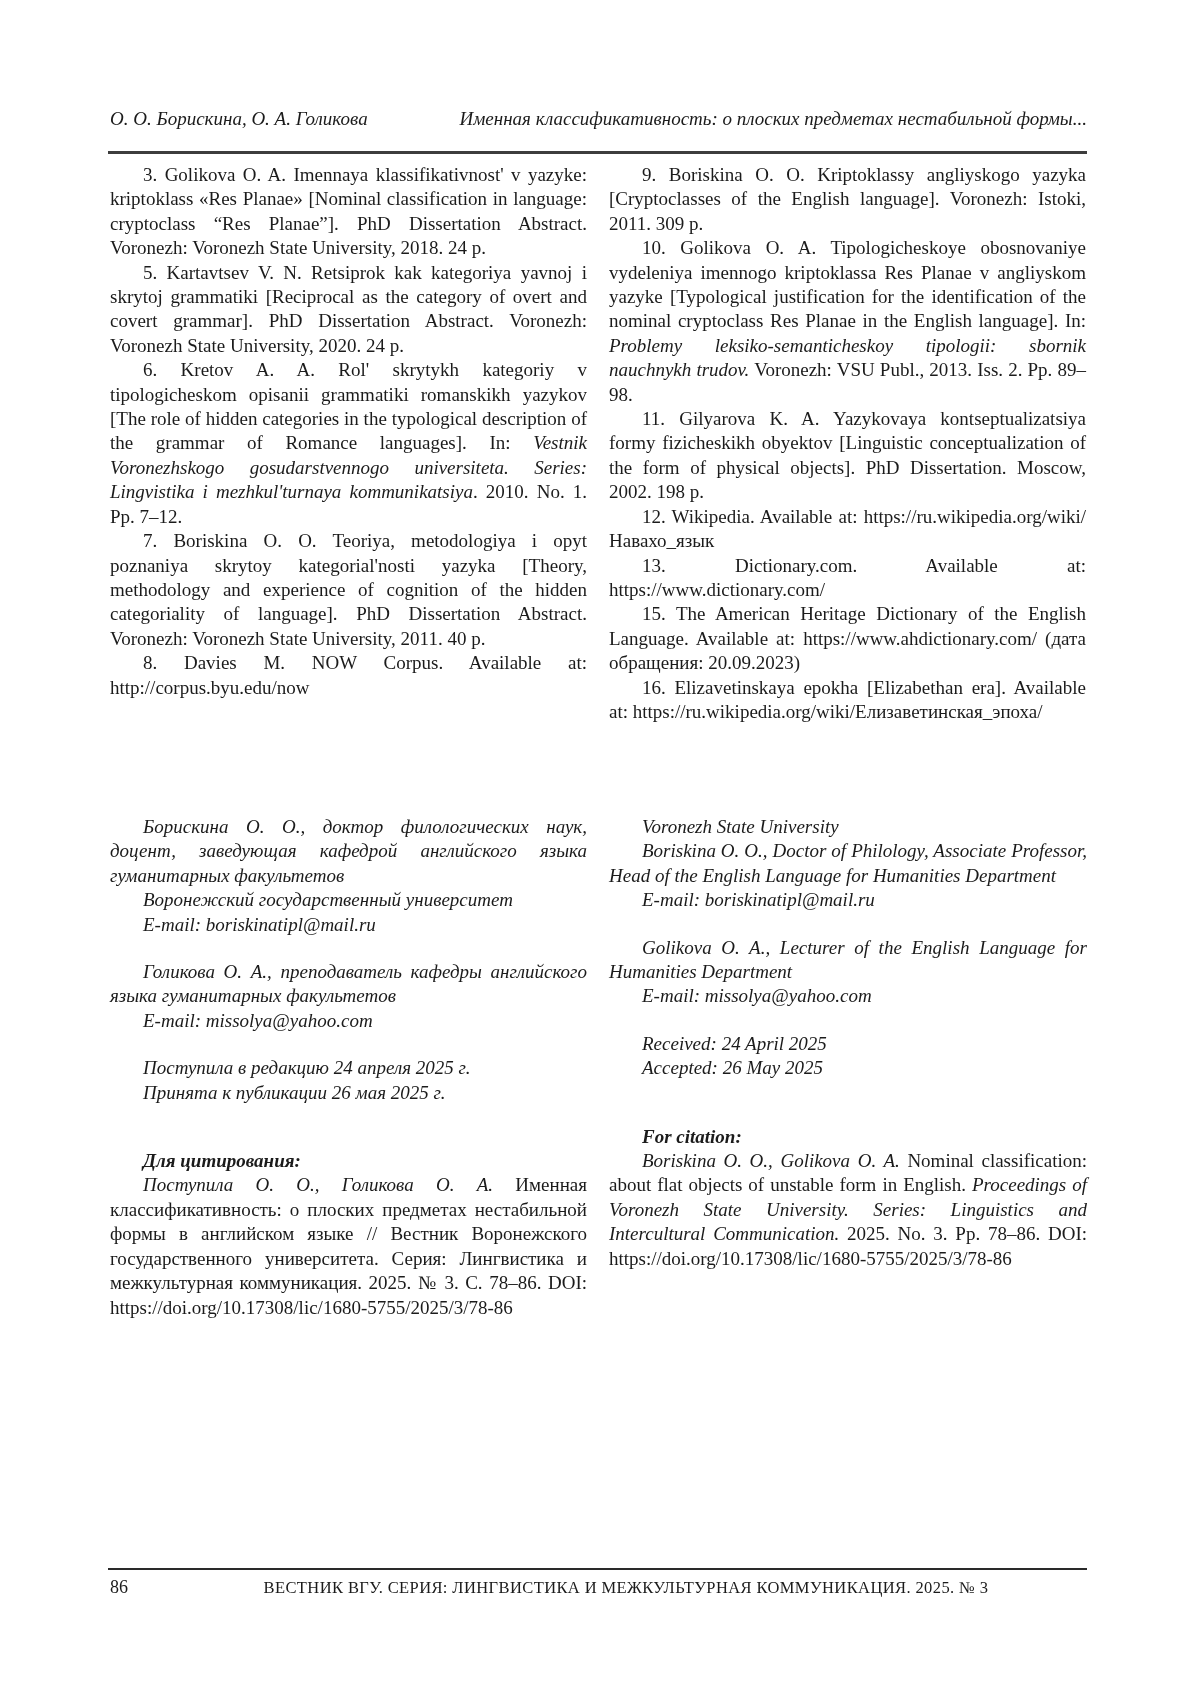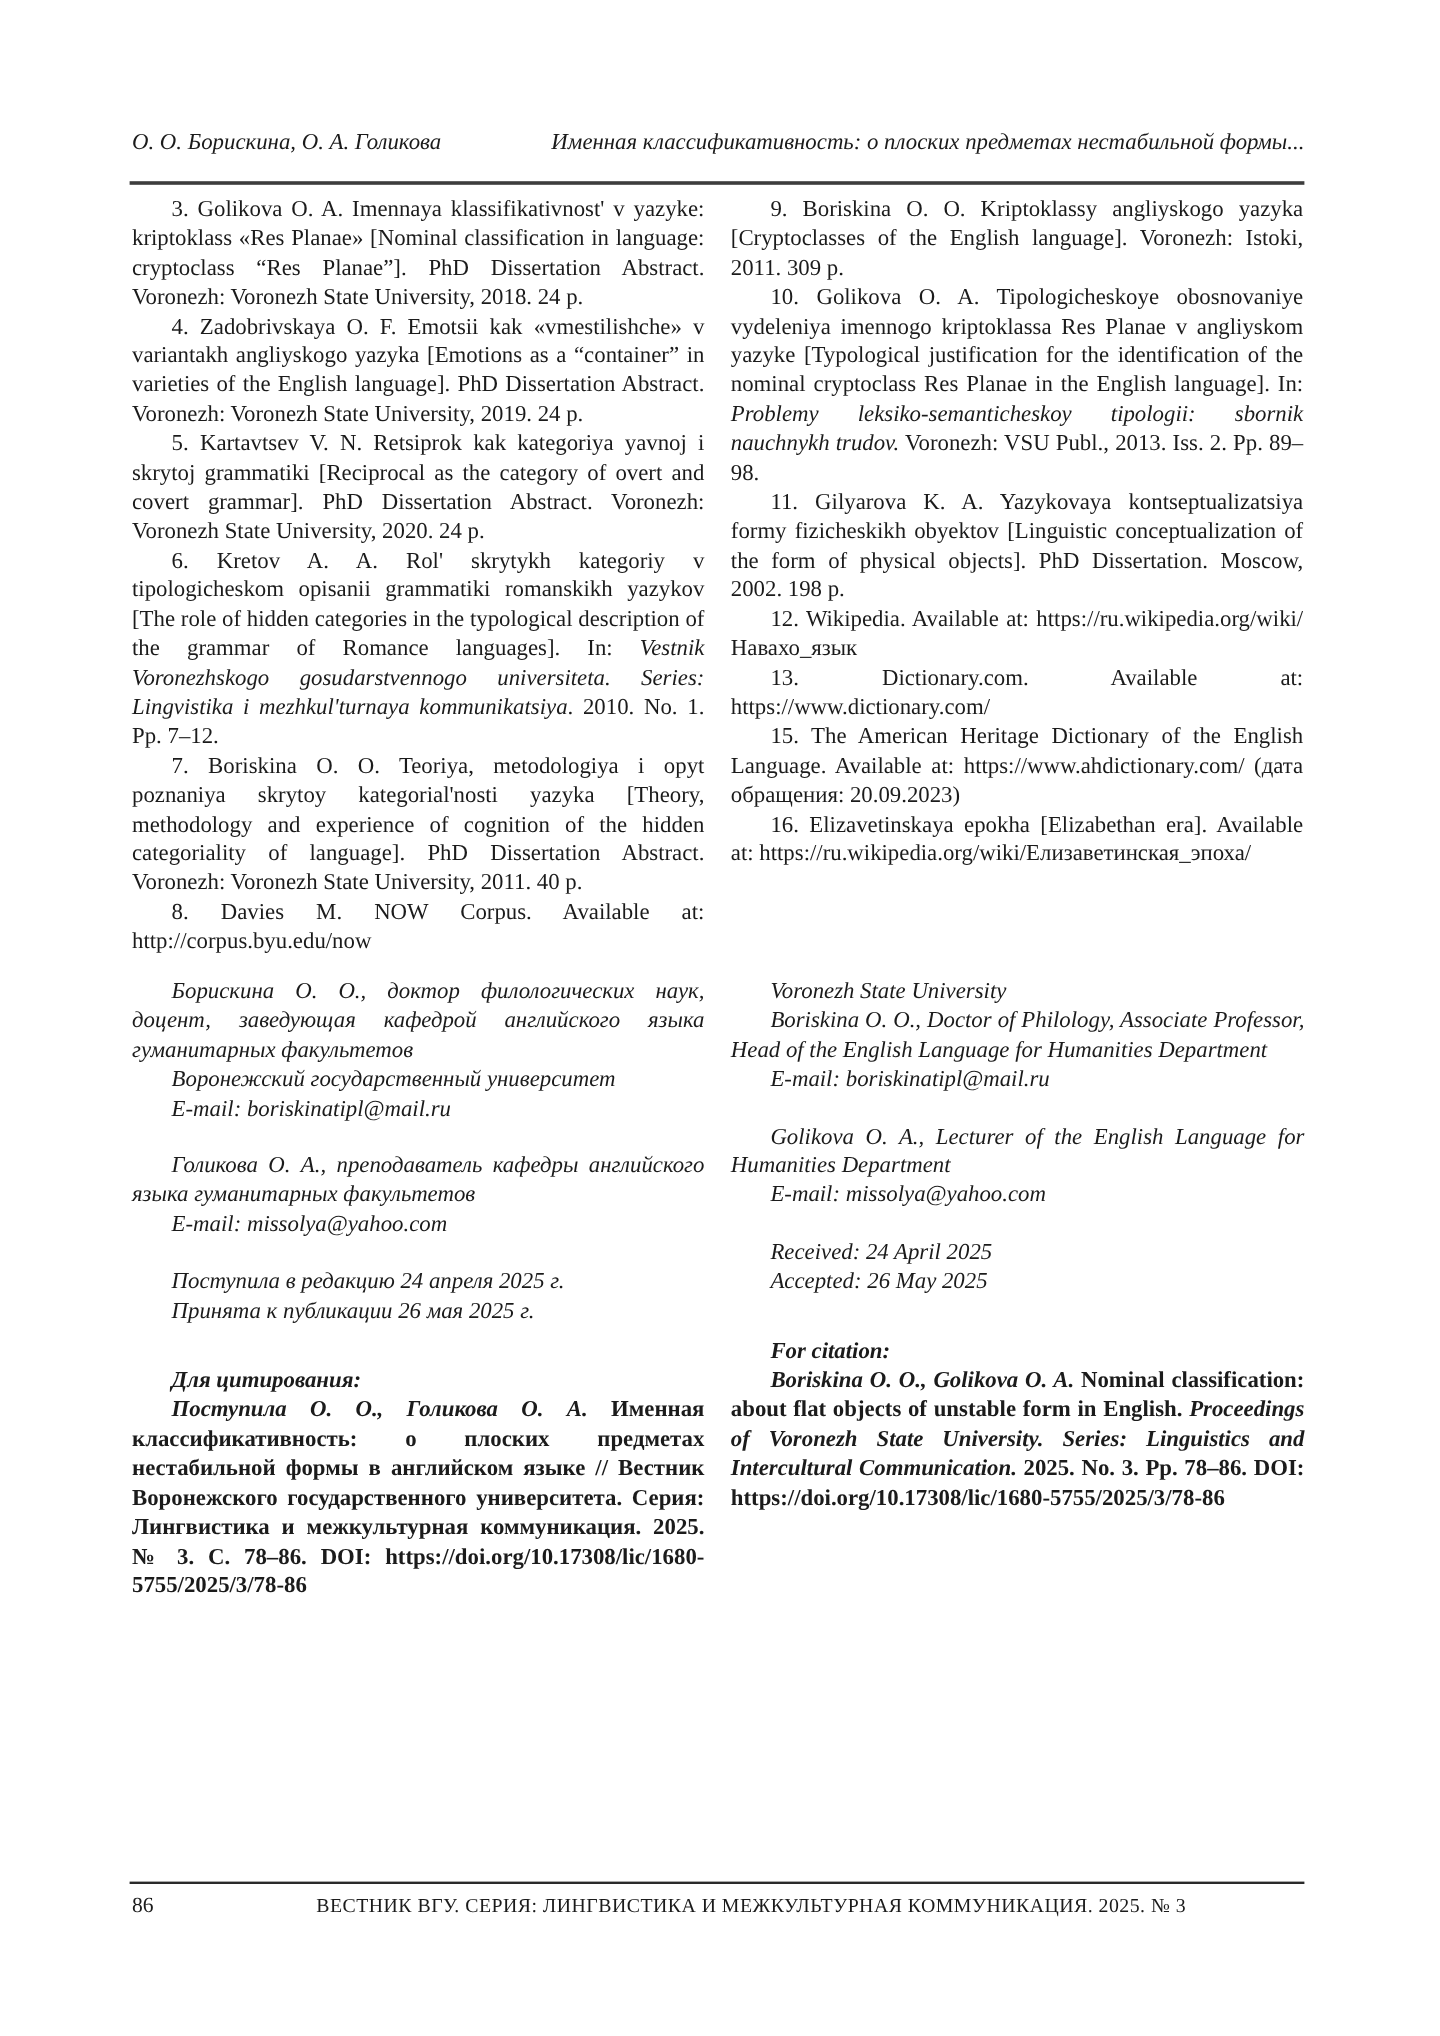--- a/index.html
+++ b/index.html
@@ -29,23 +29,23 @@
   .col p.ref{margin:0;text-indent:33px;}
   .it{font-style:italic;}
   .auth{
     position:absolute;top:815px;width:477px;
     font-size:19px;line-height:24.4px;text-align:justify;
   }
   .auth-left{left:110px;}
   .auth-right{left:609px;width:478px;}
   .auth p{margin:0;text-indent:33px;font-style:italic;}
   .auth p.gap{margin-top:23px;}
-  .auth p.gap2{margin-top:34px;}
+  .auth p.gap2{margin-top:44px;}
   .auth p.bold{font-weight:bold;}
-  .auth p.cite{font-style:normal;font-weight:bold;}
+  .auth p.cite{font-style:normal;}
   .footrule{
     position:absolute;left:108px;top:1568px;width:979px;height:2px;
     background:#2a2a2a;
   }
   .footer{
     position:absolute;left:110px;top:1577px;width:977px;
     display:flex;align-items:flex-start;
     font-size:18px;
   }
   .footer .pagenum{flex:0 0 55px;}
@@ -59,21 +59,20 @@
 
 <div class="runhead">
   <span>О. О. Борискина, О. А. Голикова</span>
   <span>Именная классификативность: о плоских предметах нестабильной формы...</span>
 </div>
 <div class="headrule"></div>
 
 <div class="cols">
   <div class="col">
       <p class="ref"><span>3. Golikova O. A. Imennaya klassifikativnost' v yazyke: kriptoklass «Res Planae» [Nominal classification in language: cryptoclass “Res Planae”]. PhD Dissertation Abstract. Voronezh: Voronezh State University, 2018. 24 p.</span></p>
-      <p class="ref"><span>4. Zadobrivskaya O. F. Emotsii kak «vmestilishche» v variantakh angliyskogo yazyka [Emotions as a “container” in varieties of the English language]. PhD Dissertation Abstract. Voronezh: Voronezh State University, 2019. 24 p.</span></p>
       <p class="ref"><span>5. Kartavtsev V. N. Retsiprok kak kategoriya yavnoj i skrytoj grammatiki [Reciprocal as the category of overt and covert grammar]. PhD Dissertation Abstract. Voronezh: Voronezh State University, 2020. 24 p.</span></p>
       <p class="ref"><span>6. Kretov A. A. Rol' skrytykh kategoriy v tipologicheskom opisanii grammatiki romanskikh yazykov [The role of hidden categories in the typological description of the grammar of Romance languages]. In: </span><span class="it">Vestnik Voronezhskogo gosudarstvennogo universiteta. Series: Lingvistika i mezhkul'turnaya kommunikatsiya</span><span>. 2010. No. 1. Pp. 7–12.</span></p>
       <p class="ref"><span>7. Boriskina O. O. Teoriya, metodologiya i opyt poznaniya skrytoy kategorial'nosti yazyka [Theory, methodology and experience of cognition of the hidden categoriality of language]. PhD Dissertation Abstract. Voronezh: Voronezh State University, 2011. 40 p.</span></p>
       <p class="ref"><span>8. Davies M. NOW Corpus. Available at: http://corpus.byu.edu/now</span></p>
     </div>
   <div class="col">
       <p class="ref"><span>9. Boriskina O. O. Kriptoklassy angliyskogo yazyka [Cryptoclasses of the English language]. Voronezh: Istoki, 2011. 309 p.</span></p>
       <p class="ref"><span>10. Golikova O. A. Tipologicheskoye obosnovaniye vydeleniya imennogo kriptoklassa Res Planae v angliyskom yazyke [Typological justification for the identification of the nominal cryptoclass Res Planae in the English language]. In: </span><span class="it">Problemy leksiko-semanticheskoy tipologii: sbornik nauchnykh trudov.</span><span> Voronezh: VSU Publ., 2013. Iss. 2. Pp. 89–98.</span></p>
       <p class="ref"><span>11. Gilyarova K. A. Yazykovaya kontseptualizatsiya formy fizicheskikh obyektov [Linguistic conceptualization of the form of physical objects]. PhD Dissertation. Moscow, 2002. 198 p.</span></p>
       <p class="ref"><span>12. Wikipedia. Available at: https://ru.wikipedia.org/wiki/Навахо_язык</span></p>

